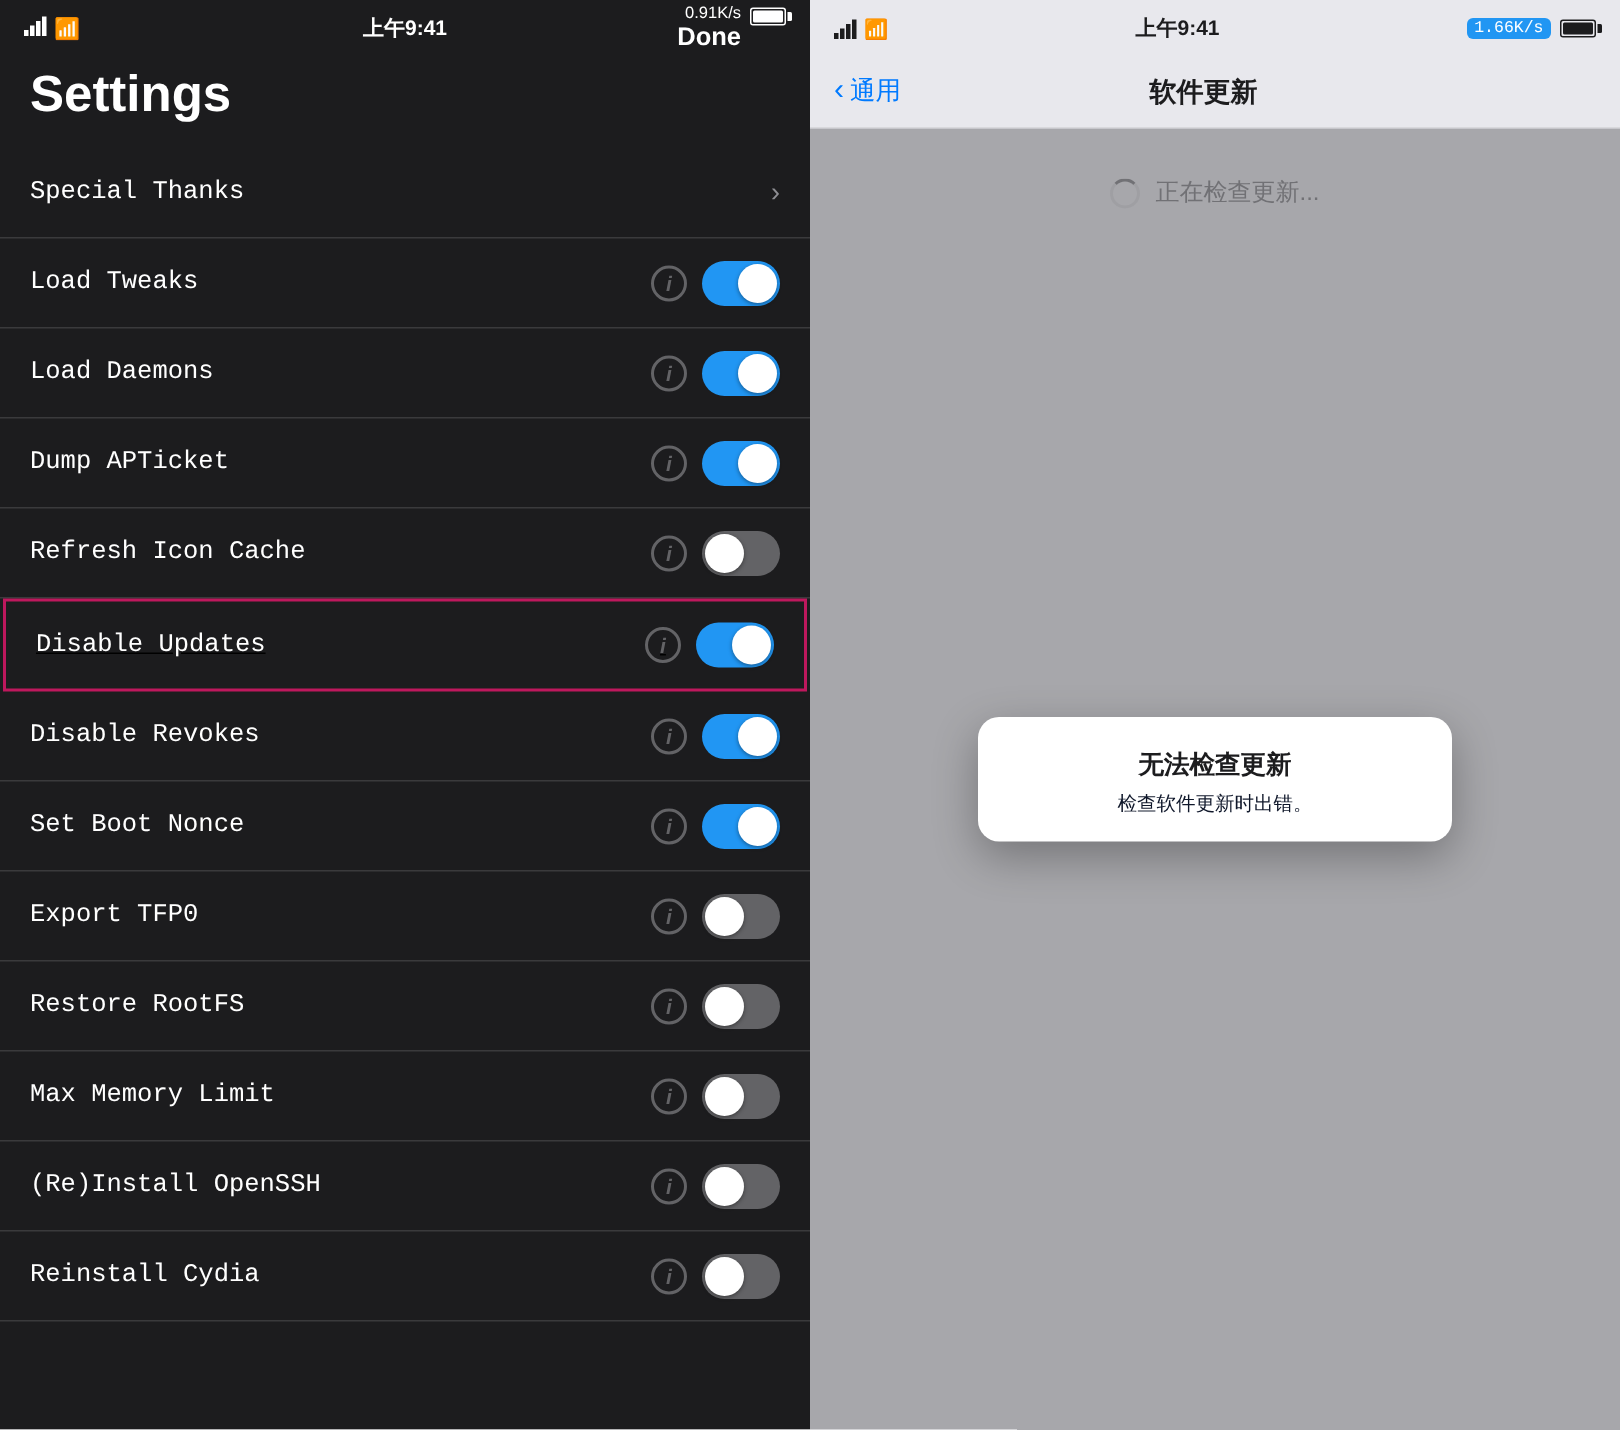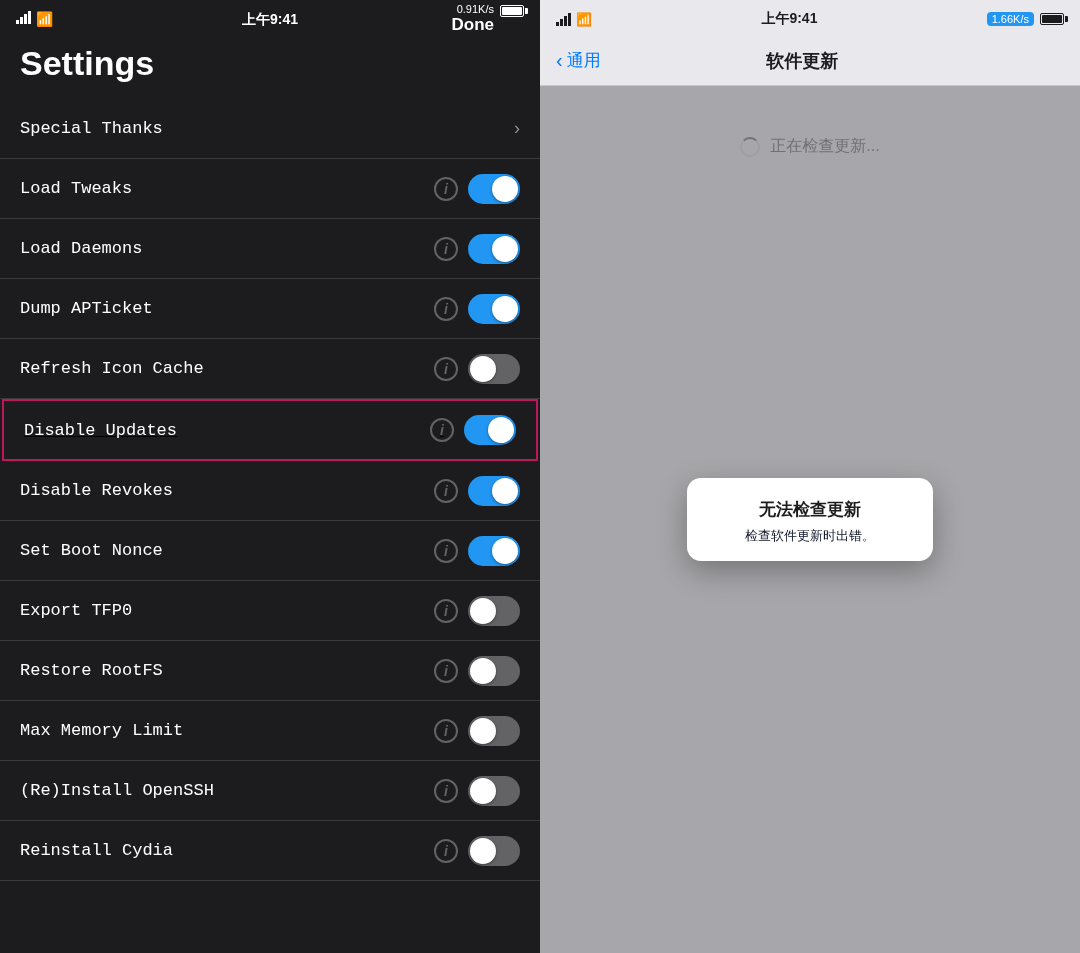--- a/index.html
+++ b/index.html
@@ -149,20 +149,21 @@
     .status-bar-right .right-icons {
       display: flex; align-items: center; gap: 6px;
       color: #1c1c1e; font-size: 12px;
     }
     .speed-badge {
       background: #2196F3;
       color: white;
       font-size: 11px;
       border-radius: 4px;
       padding: 1px 5px;
+      font-family: Liberation Mono, monospace;
     }
 
     
     .nav-bar-right {
       background: #e8e8ed;
       display: flex;
       align-items: center;
       padding: 8px 16px;
       border-bottom: 1px solid #c7c7cc;
       height: 50px;
@@ -178,21 +179,21 @@
       color: #1c1c1e;
     }
 
     
     .right-content {
       flex: 1;
       background: #d1d1d6;
       display: flex;
       align-items: flex-start;
       justify-content: center;
-      padding-top: 50px;
+      padding-top: 32px;
       position: relative;
     }
 
     .checking-text {
       display: flex;
       align-items: center;
       gap: 10px;
       color: #8e8e93;
       font-size: 16px;
     }
@@ -210,21 +211,21 @@
       position: absolute;
       top: 0; left: 0; right: 0; bottom: 0;
       background: rgba(0,0,0,0.2);
       display: flex;
       align-items: center;
       justify-content: center;
     }
     .alert-box {
       background: white;
       border-radius: 14px;
-      width: 246px;
+      width: 316px;
       overflow: hidden;
       box-shadow: 0 10px 30px rgba(0,0,0,0.3);
     }
     .alert-content {
       padding: 20px 16px 16px 16px;
       text-align: center;
     }
     .alert-title {
       font-size: 17px; font-weight: 600;
       color: #1c1c1e; margin-bottom: 6px;

